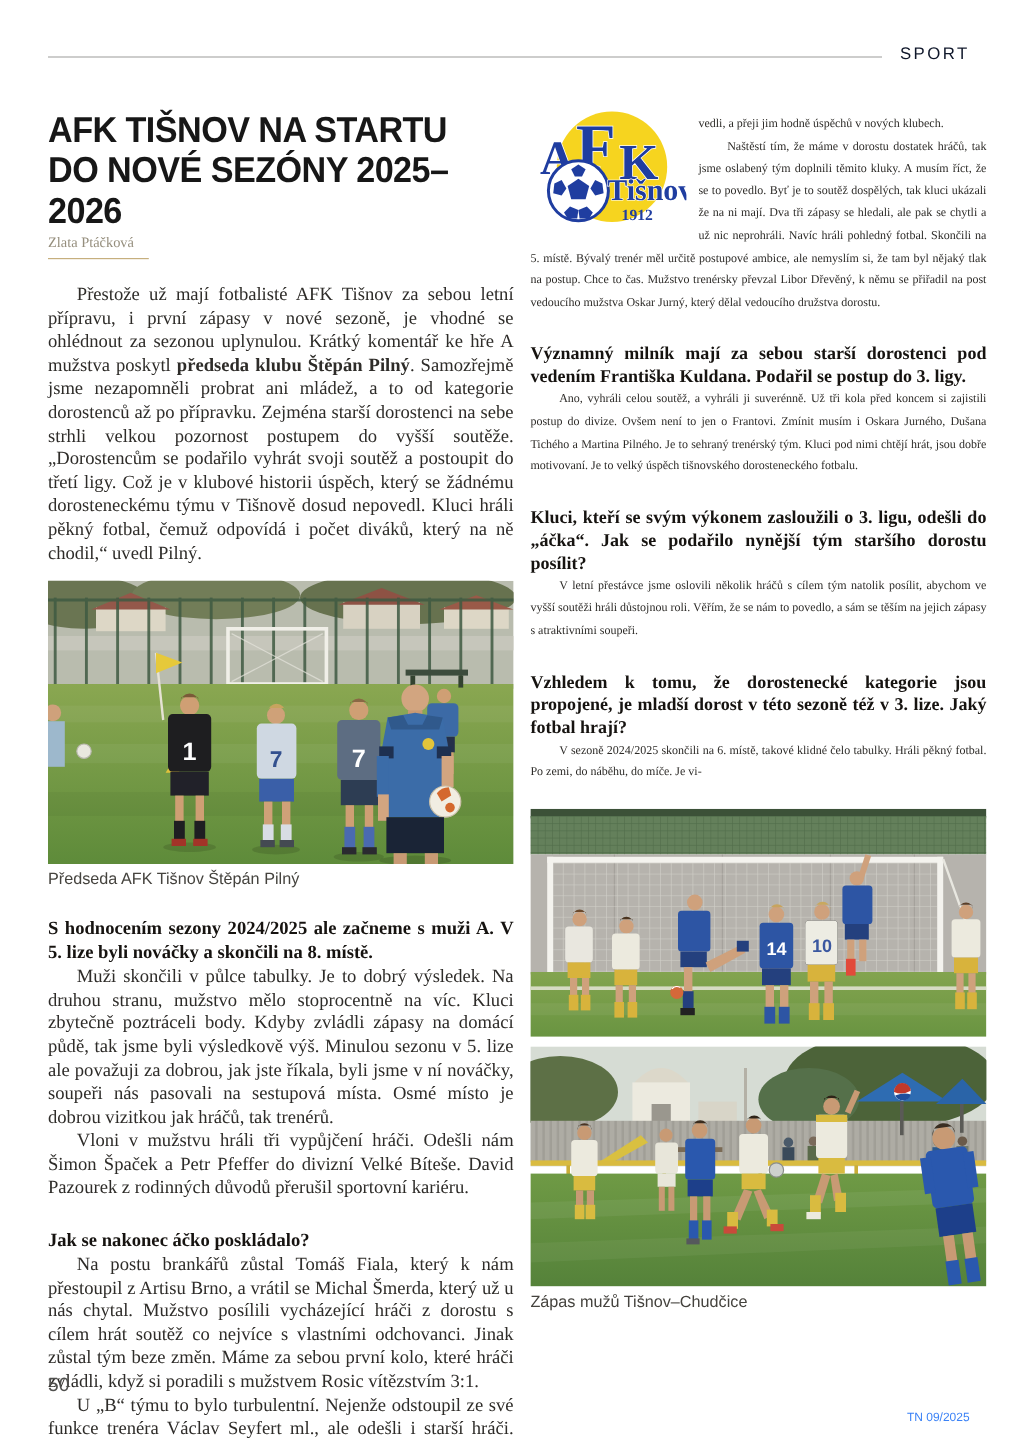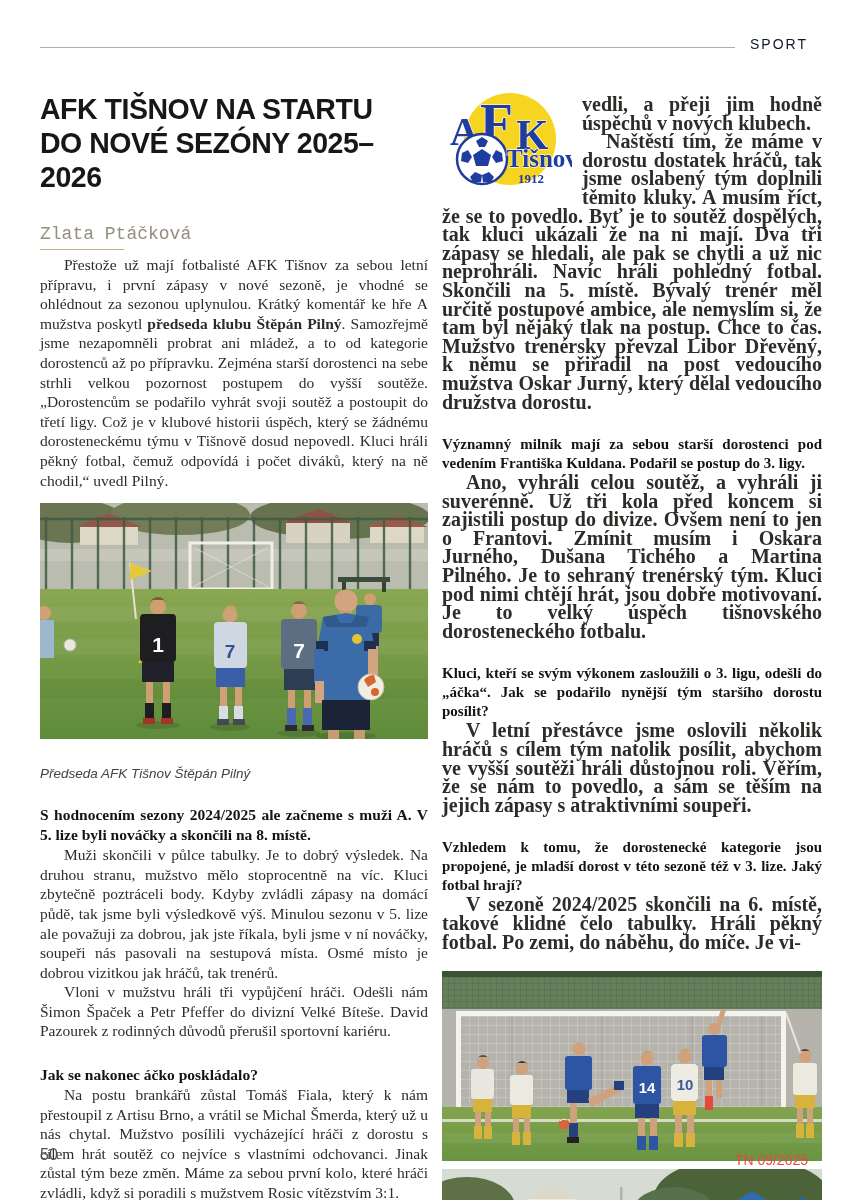--- a/index.html
+++ b/index.html
@@ -15,48 +15,48 @@
   }
   .col { position:absolute; }
   .col-left  { left:40px;  top:92px; width:388px; }
   .col-right { left:442px; top:95px; width:380px; }
 
   h1.headline {
     font-family:"Liberation Sans", sans-serif; font-weight:700; color:#171717;
     font-size:30px; line-height:34px; letter-spacing:-0.5px;
     transform: scaleX(.95); transform-origin: 0 0; width:105%;
   }
-  .author { margin-top:30px; font-family:Liberation Mono, monospace; font-size:18px; color:#958e7d; }
+  .author { margin-top:1px; font-family:Liberation Serif, serif; font-size:12px; color:#958e7d; }
   .author-rule { width:84px; height:1px; background:#c6af7e; margin-top:5px; }
 
   p.body {
     font-size:15.5px; line-height:19.6px; text-align:justify; color:#2e2c29;
   }
-  .col-right p.body { font-size:20px; line-height:18.6px;font-weight:bold; }
+  .col-right p.body { font-size:10px; line-height:18.6px; }
   p.indent { text-indent:24px; }
   p.qhead {
     font-weight:700; color:#161310; text-align:justify;
     font-size:15.5px; line-height:20px; margin-top:24px;
   }
   .col-right p.qhead { font-size:15px; line-height:19px; }
-  p.first { margin-top:5px; }
+  p.first { margin-top:20px; }
 
   figure.photo { display:block; }
   figure.photo svg { display:block; }
   .fig1 { margin-top:13px; }
   .fig2 { margin-top:20px; }
   .fig3 { margin-top:8px; }
   figcaption, .caption {
-    font-family:"Liberation Sans", sans-serif; font-style:italic;
-    font-size:13.5px; color:#45433e; margin-top:27px;
+    font-family:"Liberation Sans", sans-serif; 
+    font-size:13.5px; color:#45433e; margin-top:5px;
   }
   .logo-wrap { float:left; width:130px; height:102px; margin:-6px 10px 4px 0; position:relative; }
 
   .page-number { position:absolute; left:40px; top:1146px; font-family:"Liberation Sans", sans-serif; font-size:16px; color:#50504e; }
-  .issue-label { position:absolute; right:40px; top:1152px; font-family:"Liberation Sans", sans-serif; font-size:14px; color:#ef4444; }
+  .issue-label { position:absolute; right:40px; top:1176px; font-family:"Liberation Sans", sans-serif; font-size:10px; color:#3b82f6; }
 </style>
 </head>
 <body>
 
 <div>
 
   <div class="topline"></div>
   <div class="section-label">SPORT</div>
 
   <div class="col col-left">

